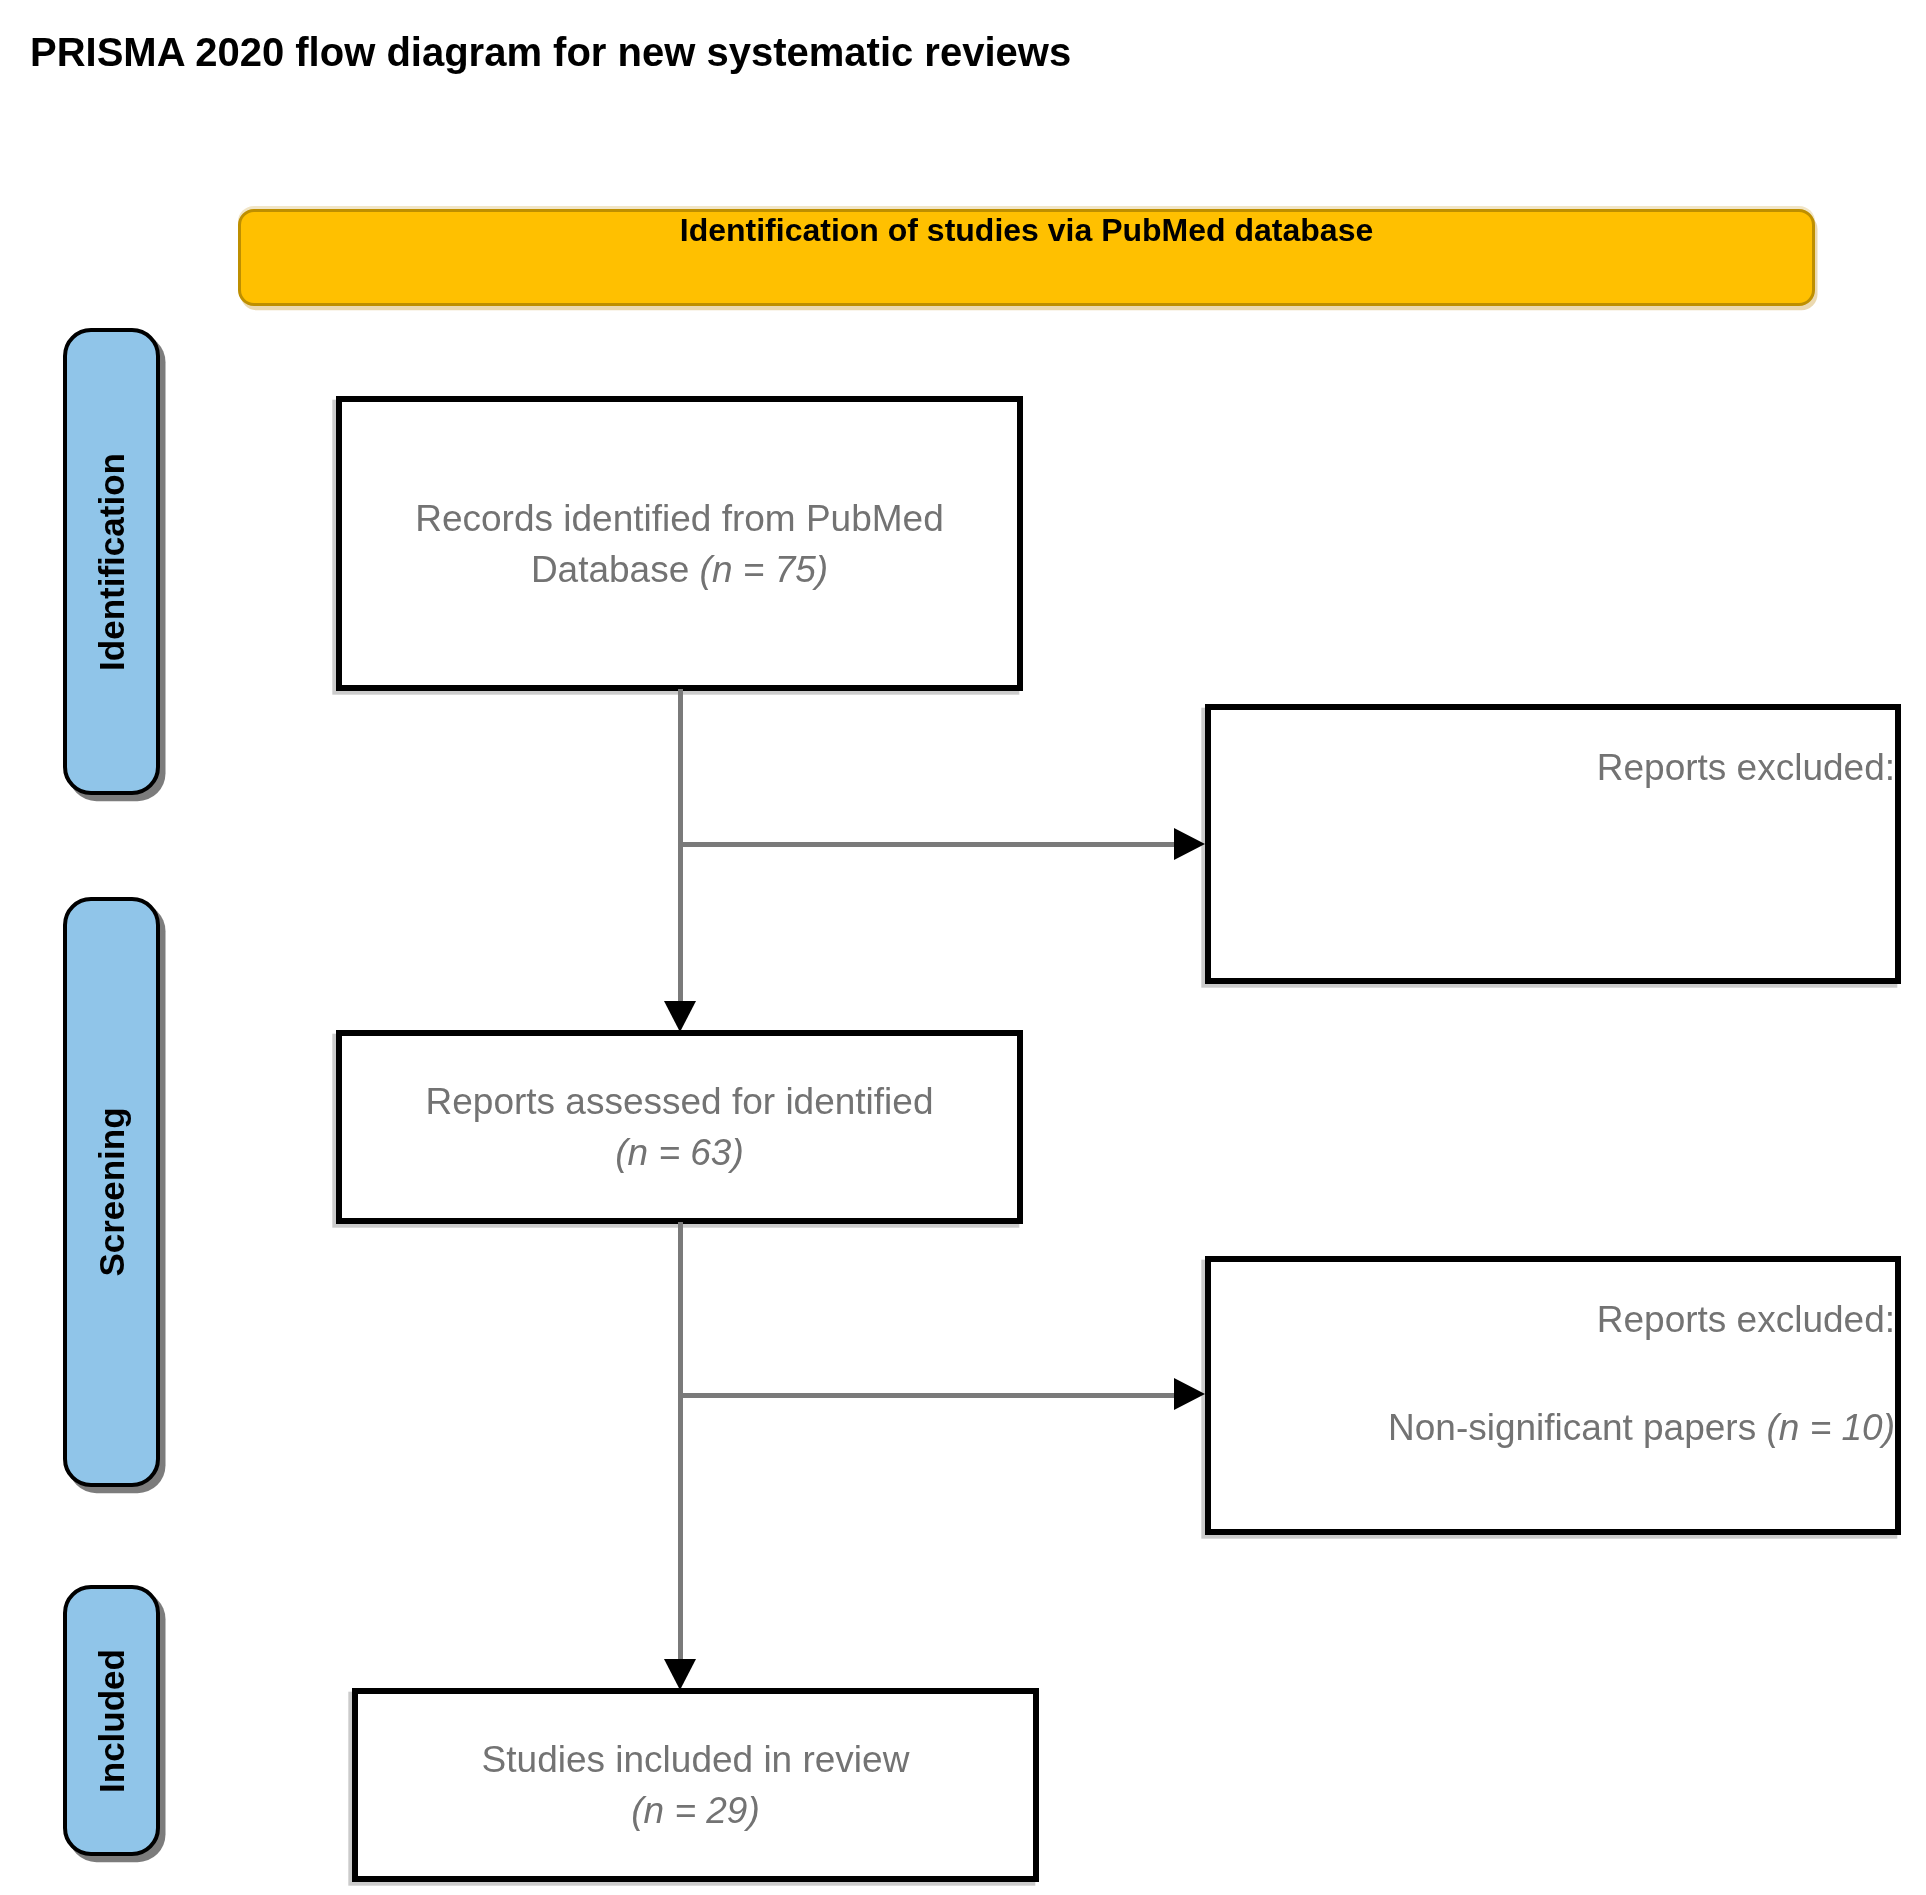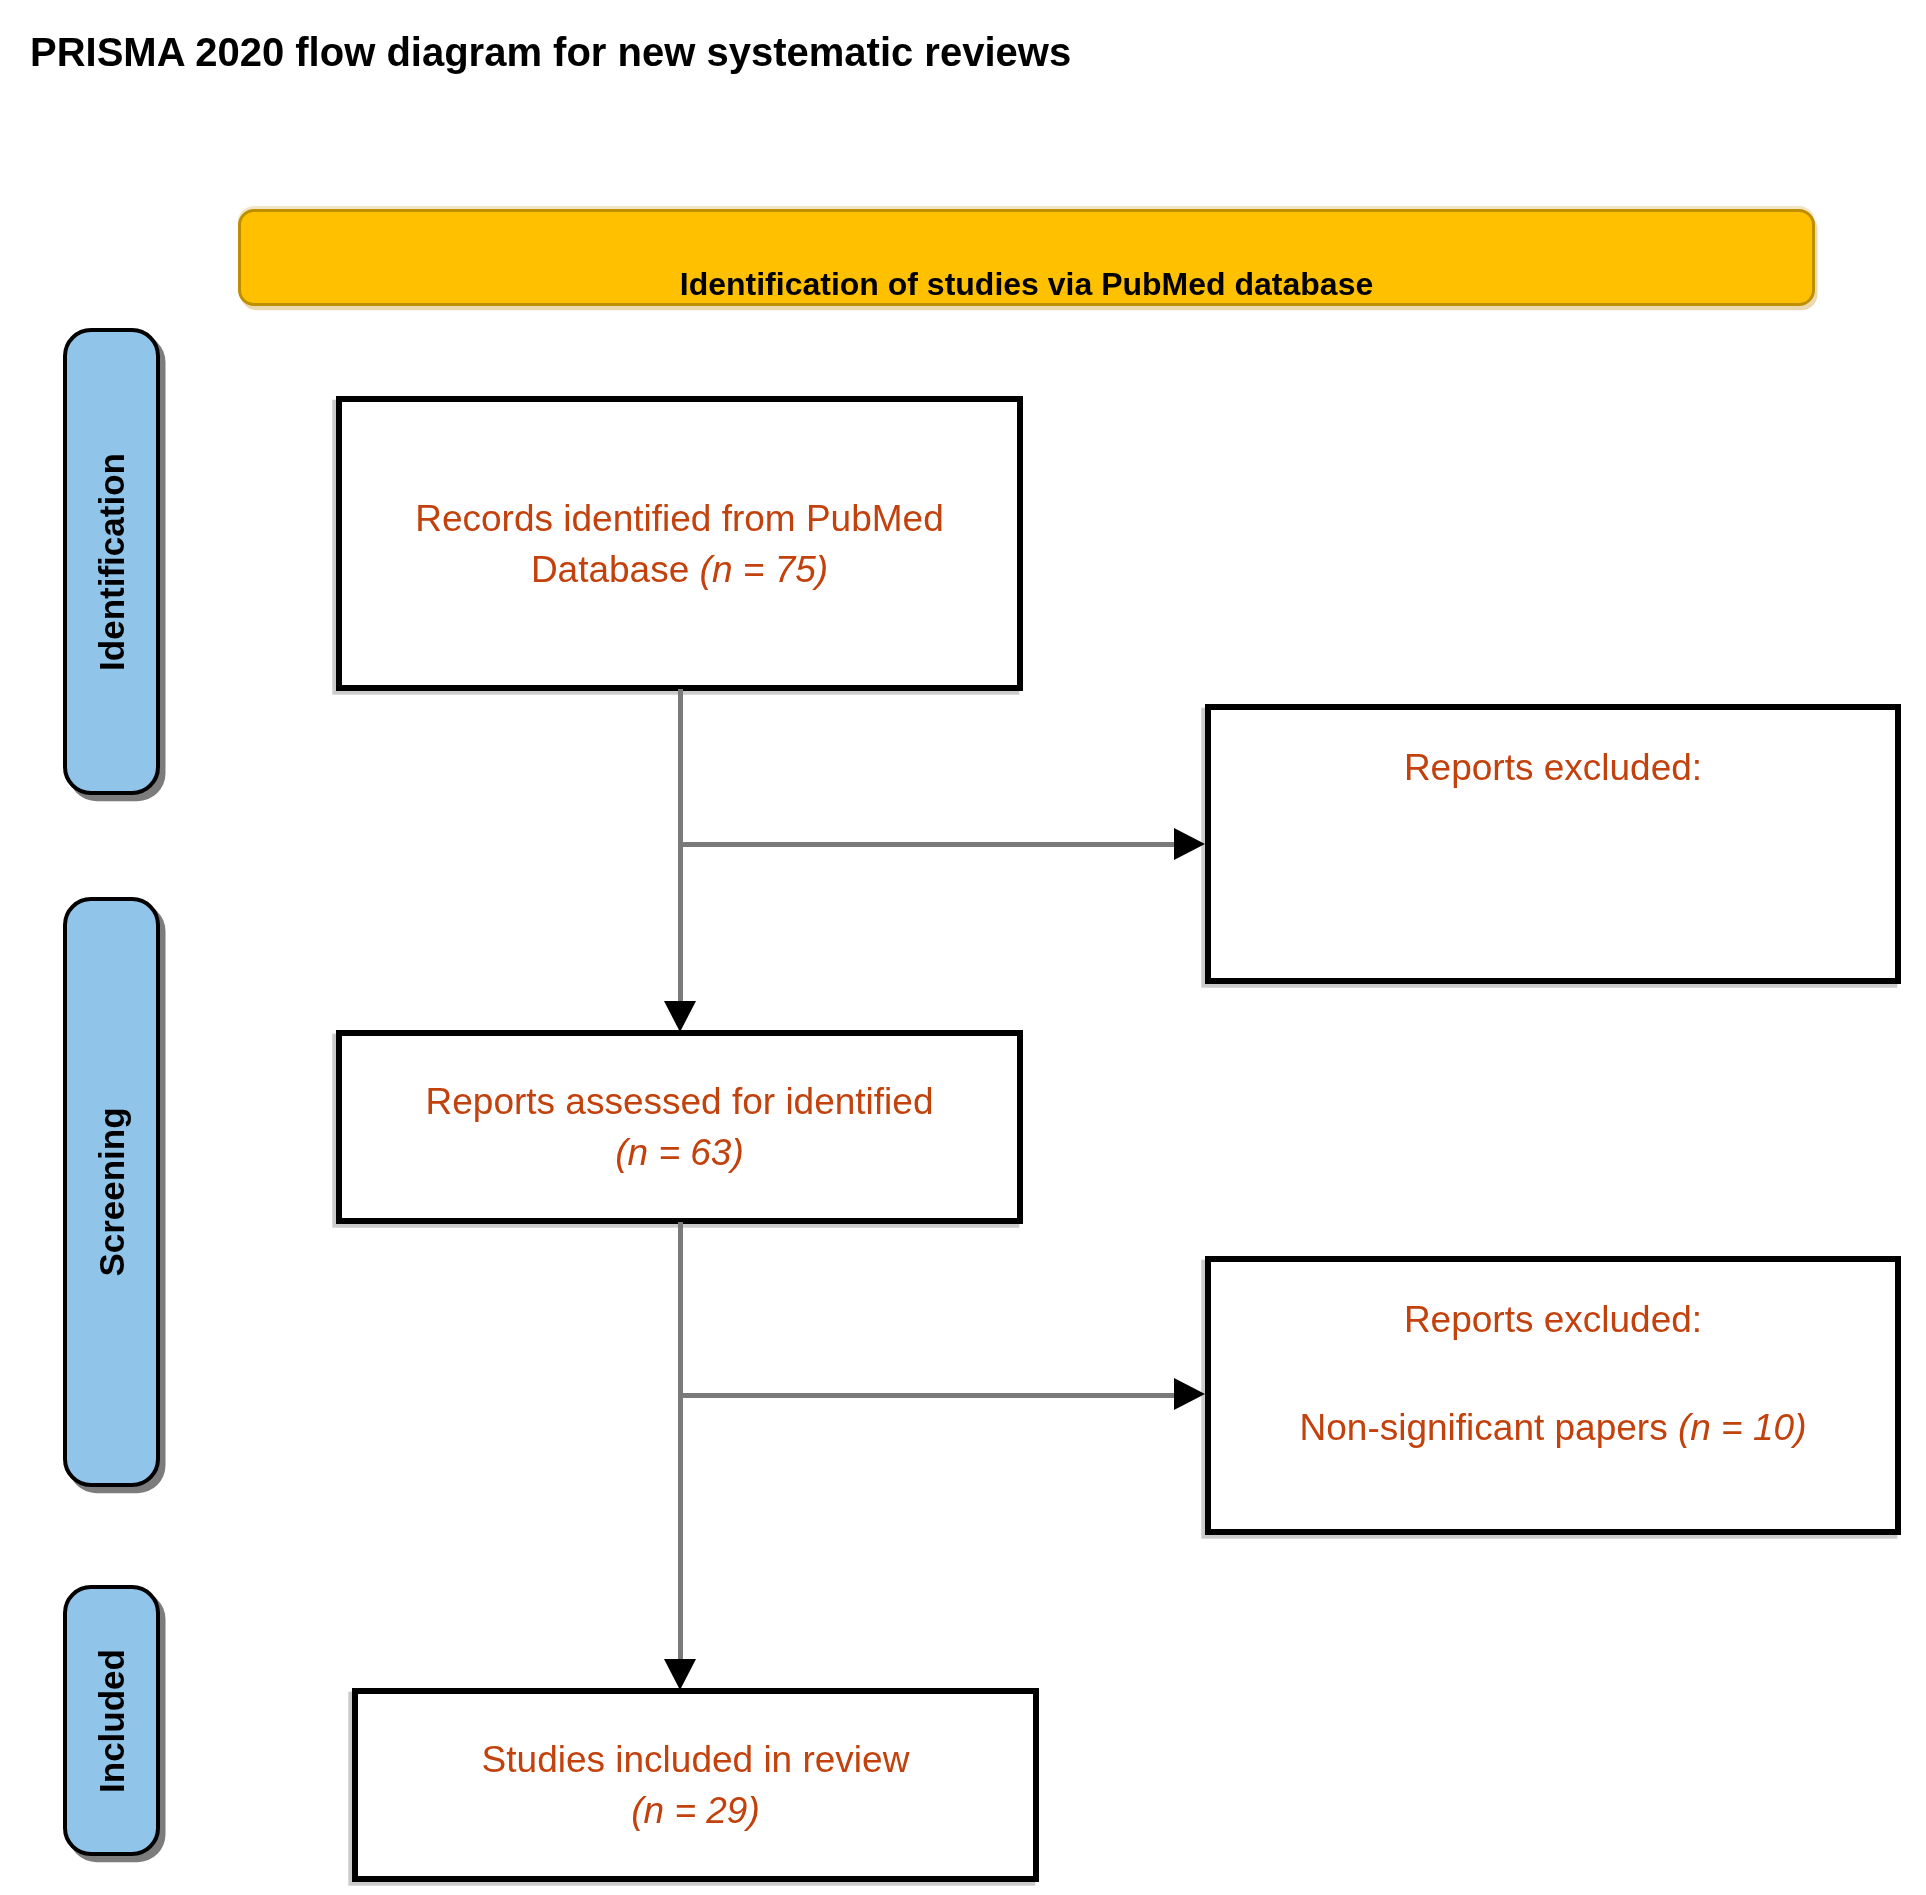--- a/index.html
+++ b/index.html
@@ -30,21 +30,21 @@
     position: absolute;
     left: 238px;
     top: 209px;
     width: 1577px;
     height: 97px;
     background: var(--banner-fill, #FFC000);
     border: 3.1px solid var(--banner-border, #BE8F00);
     border-radius: 16px;
     box-sizing: border-box;
     display: flex;
-    align-items: flex-end;
+    align-items: flex-start;
     justify-content: center;
     box-shadow: 2.5px 4.3px 0 rgba(210, 170, 80, 0.45), 0 -3.1px 0 rgba(216, 180, 92, 0.35);
   }
   .banner-label {
     font-size: 32px;
     font-weight: bold;
     color: #000000;
     white-space: nowrap;
   }
   
@@ -70,24 +70,24 @@
   }
   #tab-identification { top: 328px;  height: 467px; }
   #tab-screening      { top: 897px; height: 590px; }
   #tab-included       { top: 1585px; height: 271px; }
   
   .flow-box {
     position: absolute;
     background: #ffffff;
     border: 6.2px solid #000000;
     box-sizing: border-box;
-    color: #c2410c;
+    color: #737373;
     font-size: 37px;
     line-height: 51px;
-    text-align: center;
+    text-align: right;
     box-shadow: -3.7px 3.7px 0 rgba(140, 140, 140, 0.45);
   }
   .flow-box.center {
     display: flex;
     flex-direction: column;
     align-items: center;
     justify-content: center;
   }
   #box-records  { left: 336px; top: 396px;  width: 687px; height: 295px; }
   #box-assessed { left: 336px; top: 1030px; width: 687px; height: 194px; }

